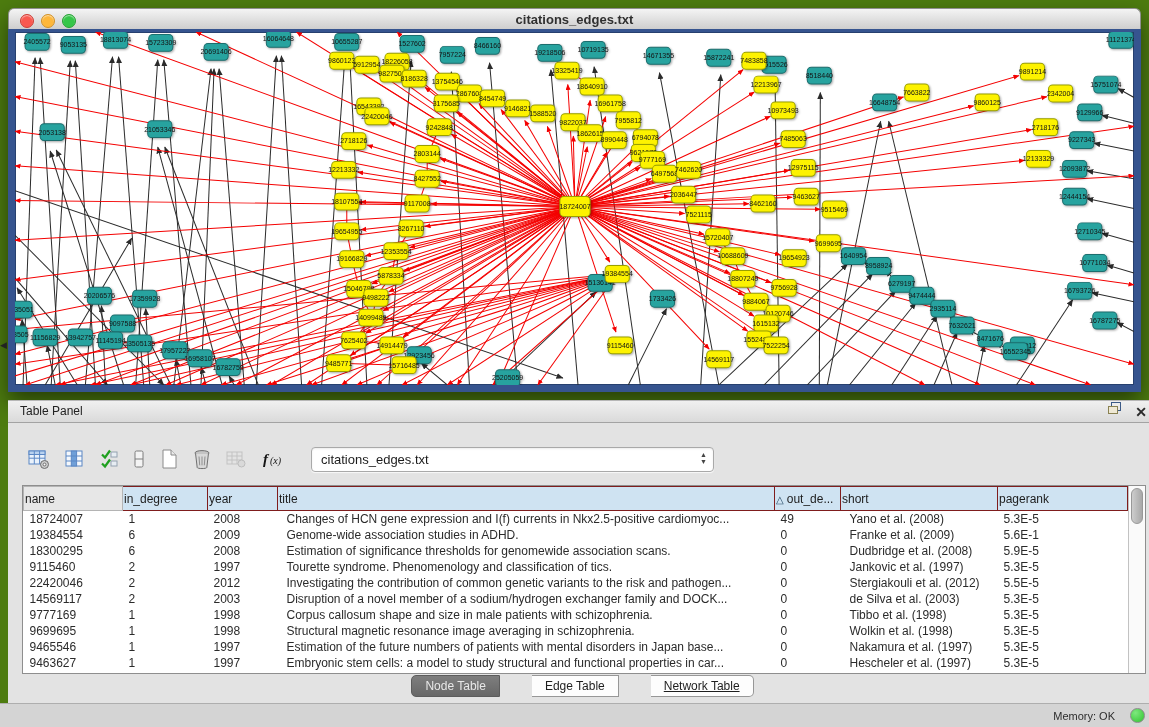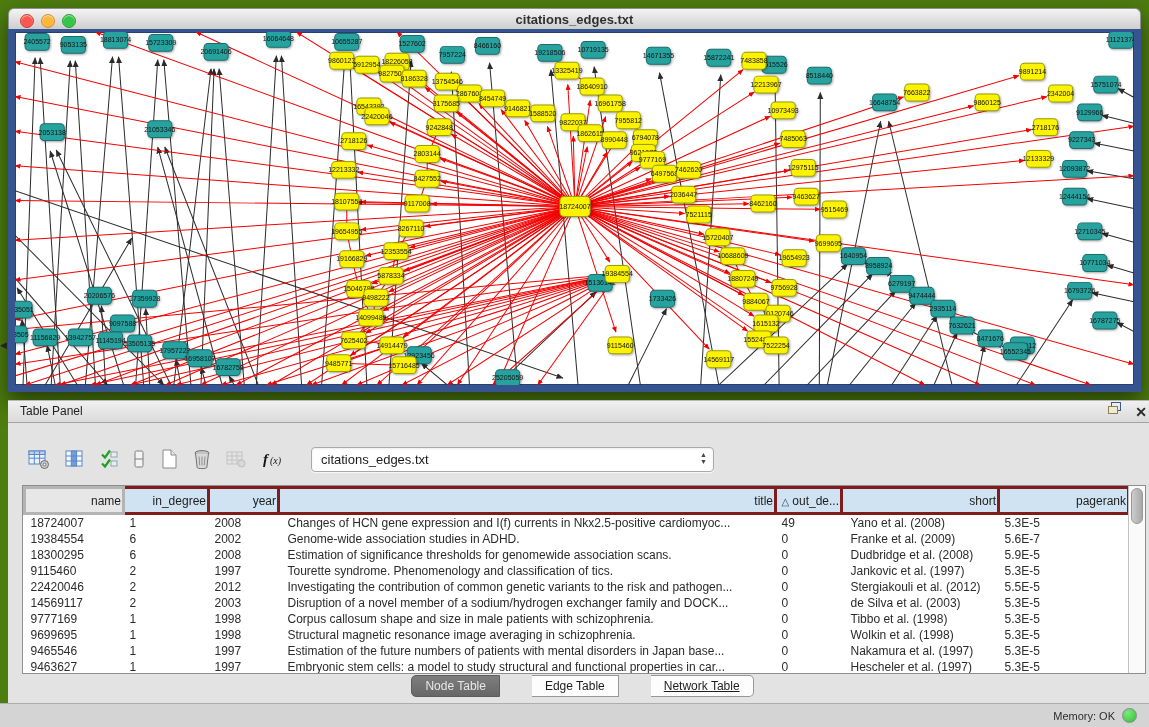--- a/index.html
+++ b/index.html
@@ -34,39 +34,39 @@
   .tbtn{background:none;border:none;padding:2px;margin:0;display:flex;align-items:center;}
   .combo{width:392px;height:23px;margin-left:22px;background:#fff;border:1px solid #a9a9a9;border-radius:4px;
     box-shadow:0 1px 1px rgba(255,255,255,.8), inset 0 1px 2px rgba(0,0,0,.08);
     display:flex;align-items:center;font-size:13px;color:#1c1c1c;padding-left:9px;position:relative;}
   .combo .arrows{position:absolute;right:6px;top:3px;display:flex;flex-direction:column;line-height:7px;font-size:7px;color:#444;}
 
   .table-wrap{position:absolute;left:14px;top:84px;width:1122px;height:187px;background:#fff;border:1px solid #8e8e8e;display:flex;}
   .grid{flex:1;overflow:hidden;}
   table{border-collapse:collapse;table-layout:fixed;width:1104px;font-size:12px;color:#2b2b2b;}
   col.c0{width:99px}col.c1{width:85px}col.c2{width:70px}col.c3{width:497px}col.c4{width:66px}col.c5{width:157px}col.c6{width:130px}
-  th{height:21px;background:#cfe3f2;border:3px solid #7f1d1d;font-weight:normal;font-size:12px;color:#1d1d1d;text-align:right;
+  th{height:21px;background:#cfe3f2;border:1px solid #7f1d1d;font-weight:normal;font-size:12px;color:#1d1d1d;text-align:left;
      overflow:hidden;white-space:nowrap;}
   th.first{background:#e7e7e7;border-color:#b4b4b4;}
   th .sort{color:#274b66;margin-right:3px;font-size:10px;}
   td{height:16px;padding:0 0 0 6px;border:none;overflow:hidden;white-space:nowrap;text-overflow:clip;}
   td.c3,td.c5{padding-left:9px;}
   tbody tr{background:#fff;}
   .vscroll{width:16px;border-left:1px solid #c2c2c2;background:#fafafa;position:relative;}
   .vthumb{position:absolute;left:2px;right:2px;top:2px;height:34px;border-radius:6px;
     background:linear-gradient(90deg,#cdcdcd,#a8a8a8);border:1px solid #989898;}
 
   .tabbar{position:absolute;left:0;right:0;top:273px;height:24px;display:flex;justify-content:center;align-items:center;gap:32px;}
   .tab{font-size:12px;padding:3px 13px;background:#fdfdfd;border:1px solid #979797;border-left:none;color:#1e1e1e;}
   .tab:first-child{border-left:1px solid #979797;border-radius:5px 0 0 5px;}
   .tab:last-child{border-radius:0 5px 5px 0;text-decoration:underline;}
   .tab.active{background:linear-gradient(#7e7e7e,#676767);color:#e8e8e8;border-color:#5c5c5c;}
 
   .statusbar{position:absolute;left:0;top:703px;width:1149px;height:24px;background:#d4d4d4;border-top:1px solid #aeaeae;
-    display:flex;justify-content:flex-end;align-items:center;gap:7px;padding-right:12px;box-sizing:border-box;
+    display:flex;justify-content:flex-end;align-items:center;gap:15px;padding-right:4px;box-sizing:border-box;
     font-size:11px;color:#2d2d2d;}
   .mem-dot{width:13px;height:13px;border-radius:50%;background:radial-gradient(circle at 35% 30%,#7ee87e,#2fc42f);
     border:1px solid #8a8a8a;}
 </style>
 </head>
 <body>
 
 <div class="screen">
 
   <div class="graph-window">
@@ -944,25 +944,25 @@
                 <td class="c1">1</td>
                 <td class="c2">2008</td>
                 <td class="c3">Changes of HCN gene expression and I(f) currents in Nkx2.5-positive cardiomyoc...</td>
                 <td class="c4">49</td>
                 <td class="c5">Yano et al. (2008)</td>
                 <td class="c6">5.3E-5</td>
               </tr>
               <tr>
                 <td class="c0">19384554</td>
                 <td class="c1">6</td>
-                <td class="c2">2002</td>
+                <td class="c2">2009</td>
                 <td class="c3">Genome-wide association studies in ADHD.</td>
                 <td class="c4">0</td>
                 <td class="c5">Franke et al. (2009)</td>
-                <td class="c6">5.6E-7</td>
+                <td class="c6">5.6E-1</td>
               </tr>
               <tr>
                 <td class="c0">18300295</td>
                 <td class="c1">6</td>
                 <td class="c2">2008</td>
                 <td class="c3">Estimation of significance thresholds for genomewide association scans.</td>
                 <td class="c4">0</td>
                 <td class="c5">Dudbridge et al. (2008)</td>
                 <td class="c6">5.9E-5</td>
               </tr>

